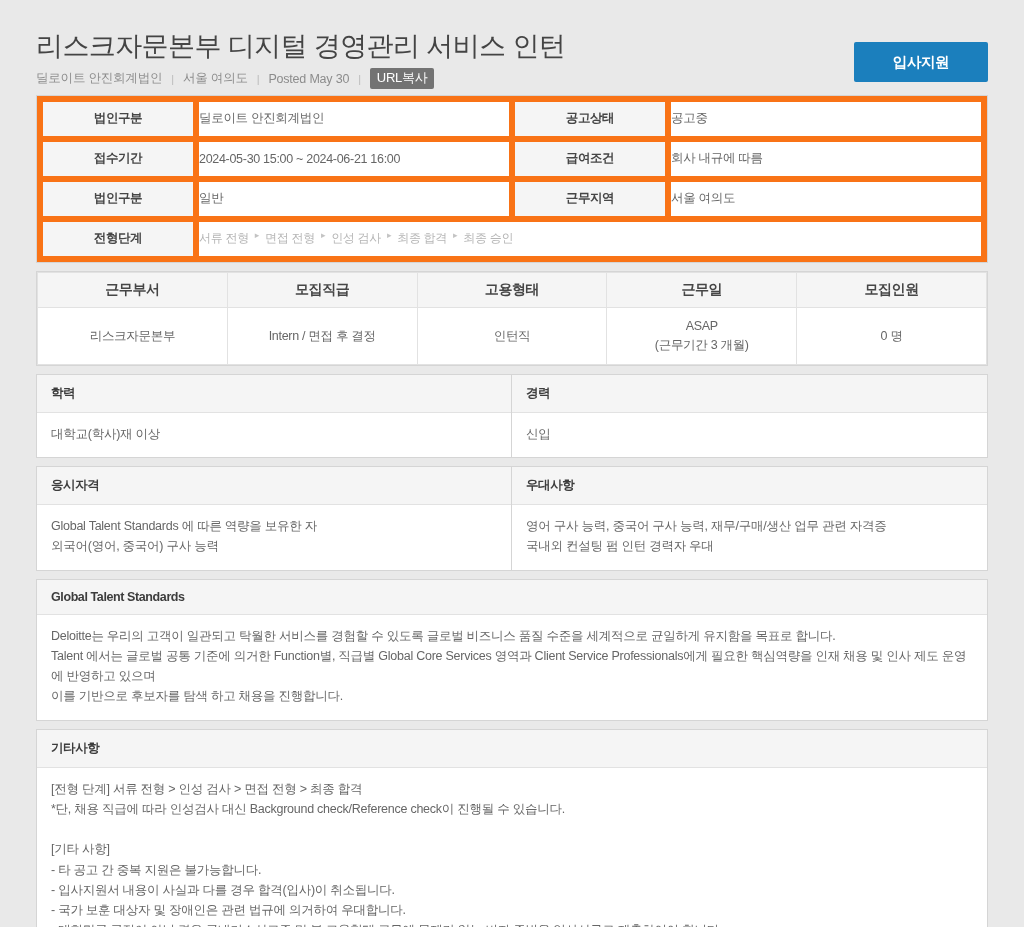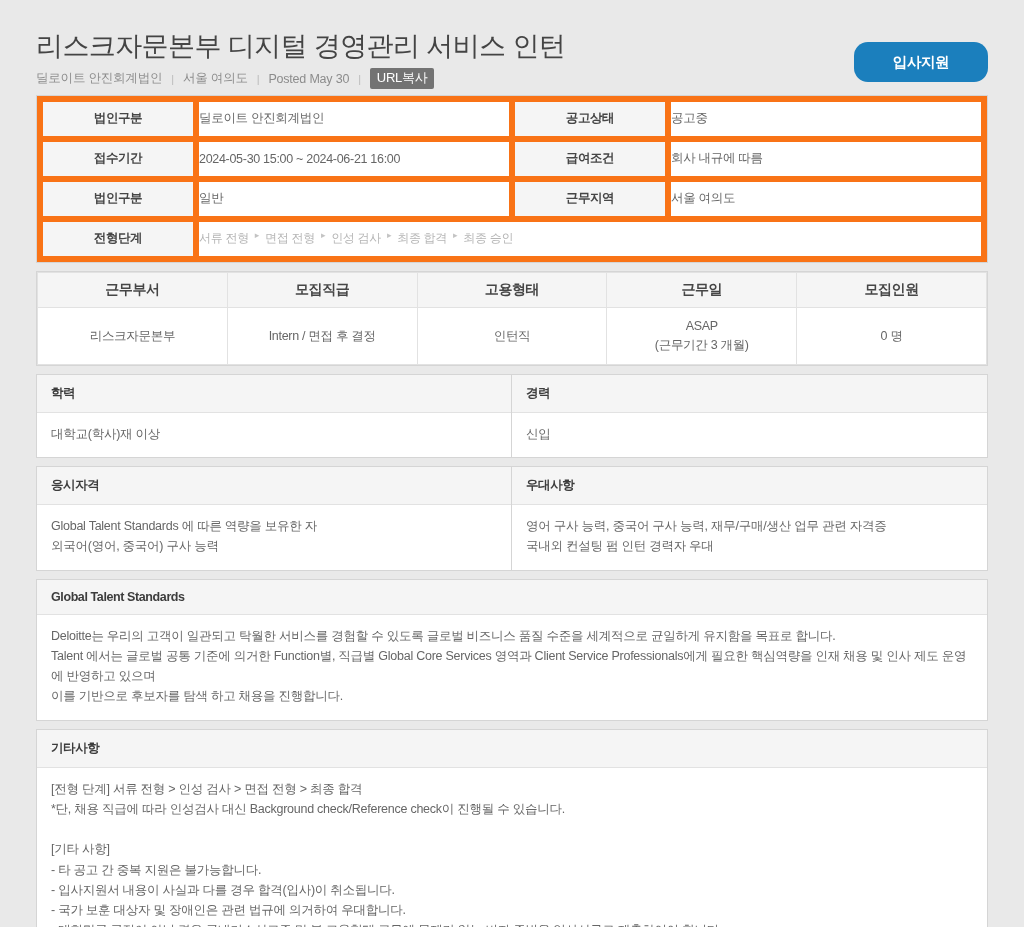--- a/index.html
+++ b/index.html
@@ -67,21 +67,21 @@
   }
   .apply-btn {
     position: absolute;
     right: 20px;
     top: 26px;
     width: 134px;
     height: 40px;
     background: #1b7fbd;
     color: #ffffff;
     border: none;
-    border-radius: 14px;
+    border-radius: 2px;
     font-size: 14.5px;
     font-weight: bold;
     font-family: inherit;
     letter-spacing: -0.4px;
     cursor: pointer;
   }
 
   
   .panel {
     margin: 0 20px 8px 20px;

